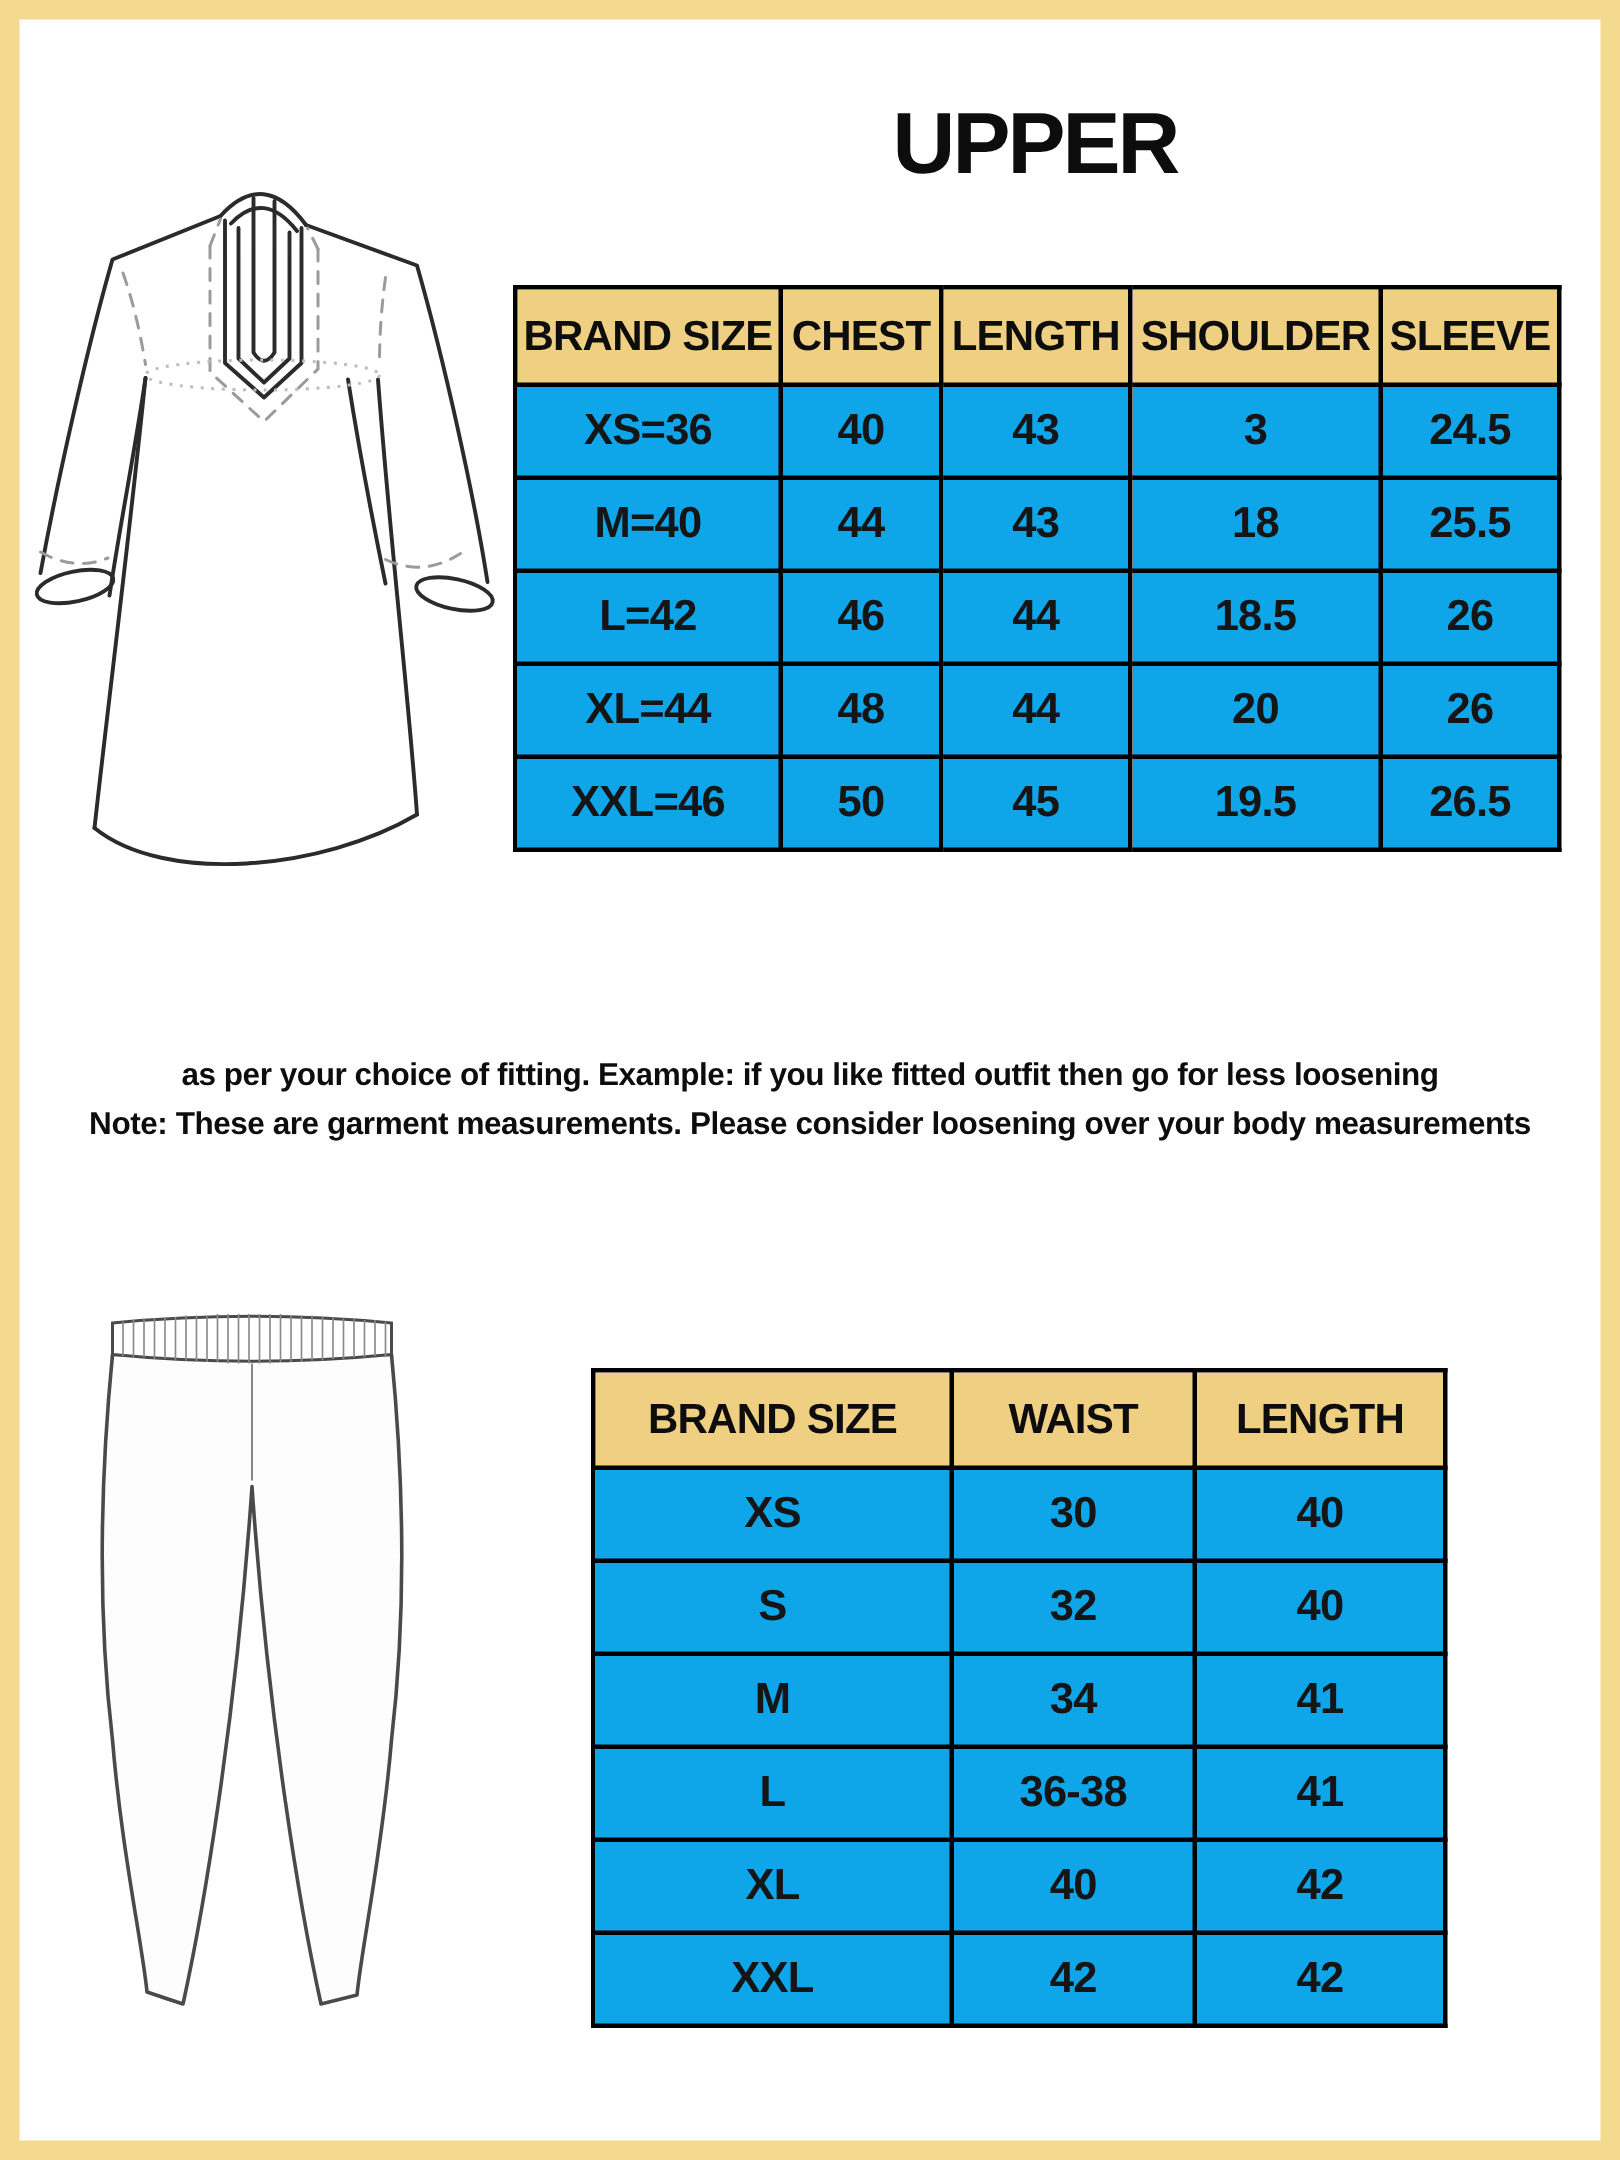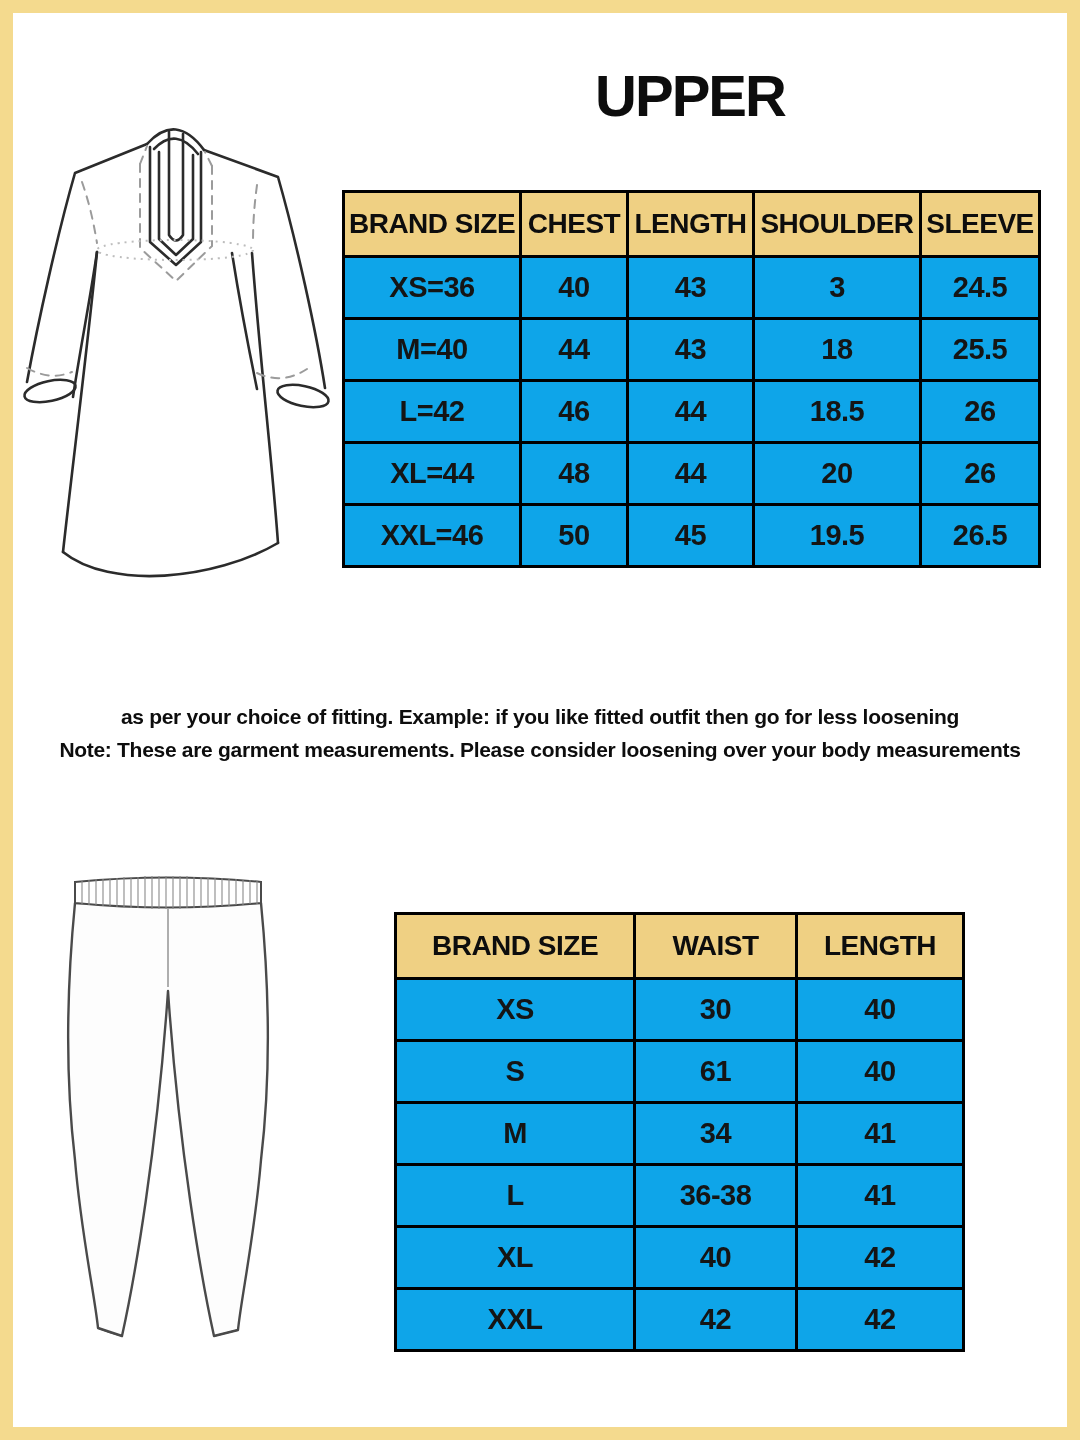--- a/index.html
+++ b/index.html
@@ -213,21 +213,21 @@
       </tr>
     </thead>
     <tbody>
       <tr>
         <td>XS</td>
         <td>30</td>
         <td>40</td>
       </tr>
       <tr>
         <td>S</td>
-        <td>61</td>
+        <td>32</td>
         <td>40</td>
       </tr>
       <tr>
         <td>M</td>
         <td>34</td>
         <td>41</td>
       </tr>
       <tr>
         <td>L</td>
         <td>36-38</td>

